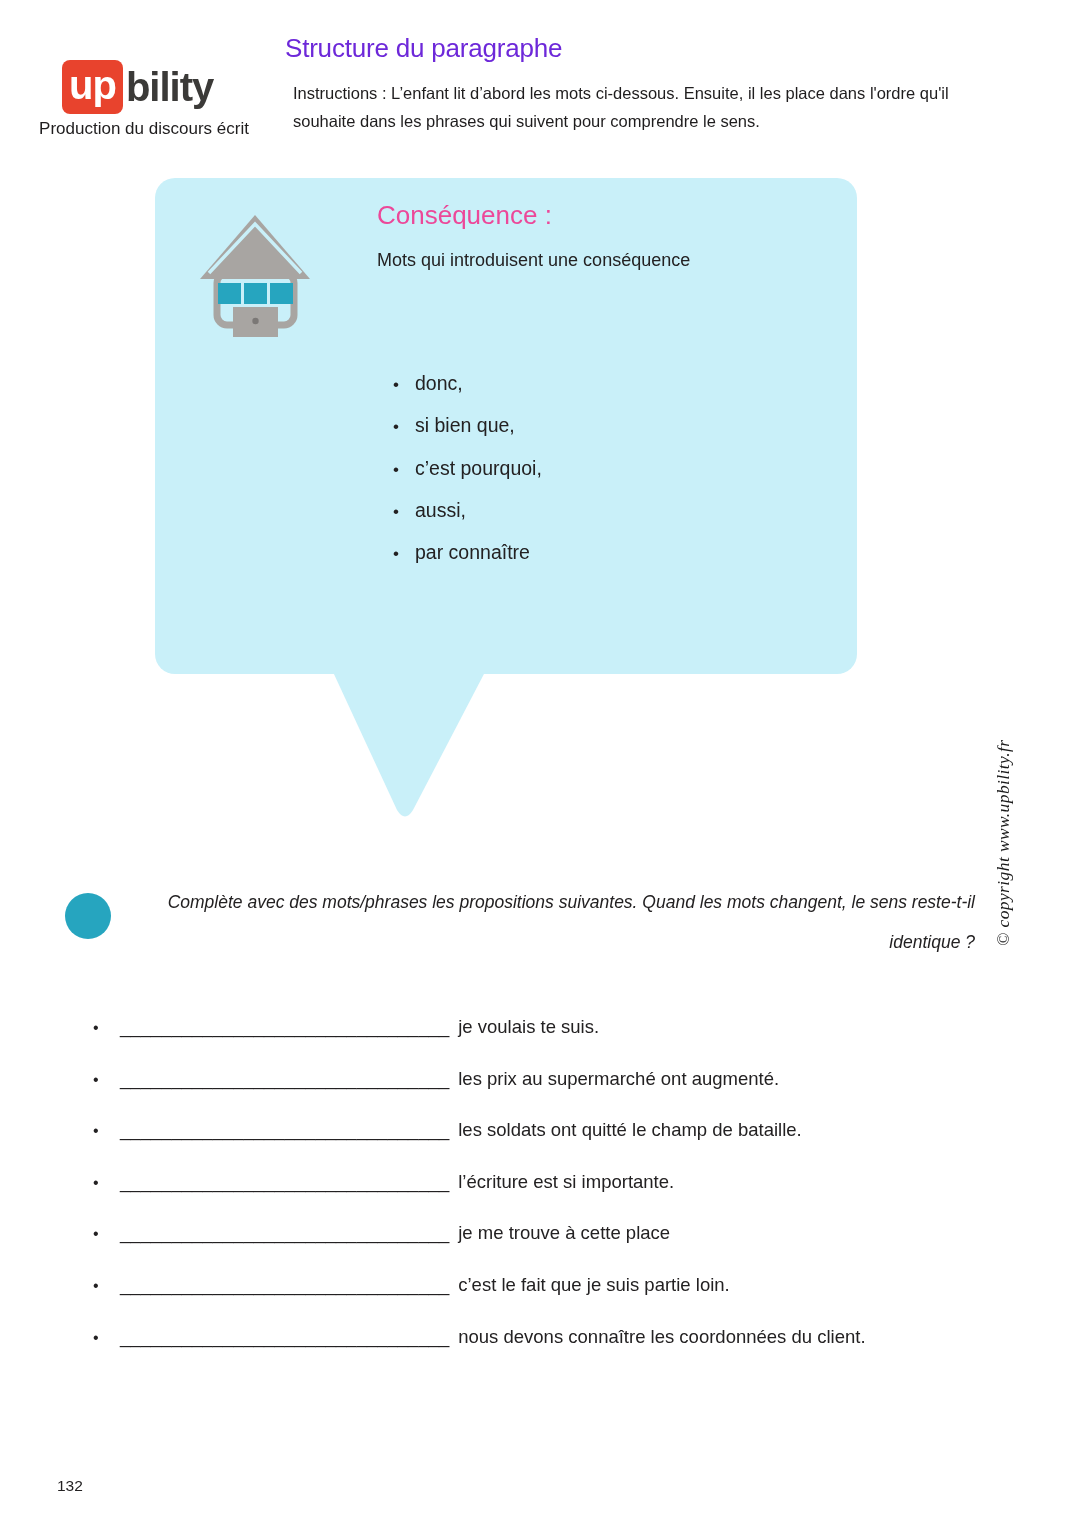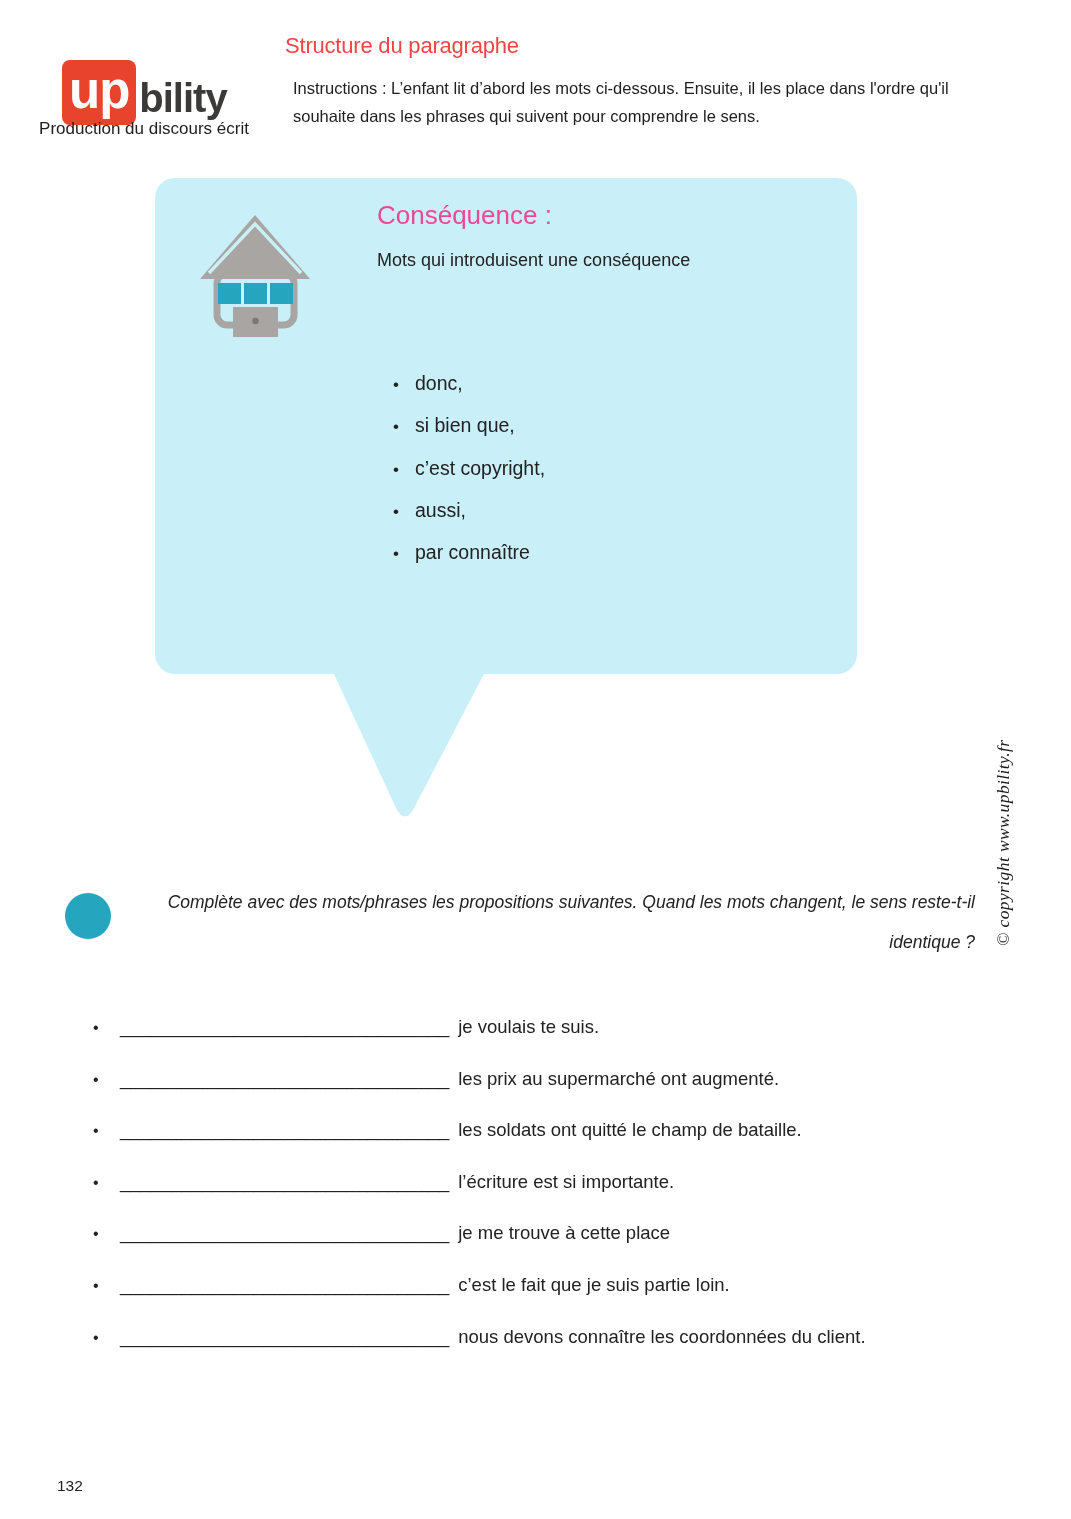--- a/index.html
+++ b/index.html
@@ -4,30 +4,30 @@
 <style>
   html,body{margin:0;padding:0;}
   body{
     width:1071px;height:1519px;position:relative;background:#ffffff;
     font-family:"Liberation Sans", sans-serif;color:#1f1d1e;overflow:hidden;
   }
   
   .logo{position:absolute;left:62px;top:60px;display:flex;align-items:flex-end;}
   .logo-up{
     background:#e8432d;color:#ffffff;border-radius:8px;
-    font-size:51px;font-weight:700;line-height:1;padding:5px 7px 9px 7px;
+    font-size:40px;font-weight:700;line-height:1;padding:5px 7px 9px 7px;
     letter-spacing:-1px;
   }
   .logo-rest{color:#3b3a38;font-size:40px;font-weight:700;line-height:1;
     margin-left:3px;letter-spacing:-1px;padding-bottom:7px;}
   .logo-sub{position:absolute;left:36px;top:119px;width:216px;text-align:center;
     font-size:17px;color:#1f1d1e;}
   
   .header{position:absolute;left:285px;top:33px;width:706px;}
-  .header h1{margin:0 0 16px 0;font-size:22px;font-weight:400;color:#ef4444;letter-spacing:-0.2px;}
+  .header h1{margin:0 0 16px 0;font-size:26px;font-weight:400;color:#6d28d9;letter-spacing:-0.2px;}
   .header .obj{margin:0;font-size:16.5px;line-height:27.5px;}
   .header .ins{margin:8px;font-size:16.5px;line-height:27.5px;}
   
   .bubble{position:absolute;left:155px;top:178px;width:702px;height:496px;
     background:#c9f0f9;border-radius:20px;}
   .bubble-tail{position:absolute;left:330px;top:672px;width:160px;height:152px;}
   .house{position:absolute;left:200px;top:215px;width:110px;height:124px;}
   .bubble-title{position:absolute;left:377px;top:200px;font-size:26px;font-weight:400;color:#ec4899;}
   .bubble-sub{position:absolute;left:377px;top:250px;font-size:18px;color:#232122;}
   .bubble-words{position:absolute;left:393px;top:363px;margin:0;padding:0;list-style:none;}
@@ -92,21 +92,21 @@
       <span>donc,</span>
     </li>
 
     <li>
       <span class="dot">•</span>
       <span>si bien que,</span>
     </li>
 
     <li>
       <span class="dot">•</span>
-      <span>c’est copyright,</span>
+      <span>c’est pourquoi,</span>
     </li>
 
     <li>
       <span class="dot">•</span>
       <span>aussi,</span>
     </li>
 
     <li>
       <span class="dot">•</span>
       <span>par connaître</span>

